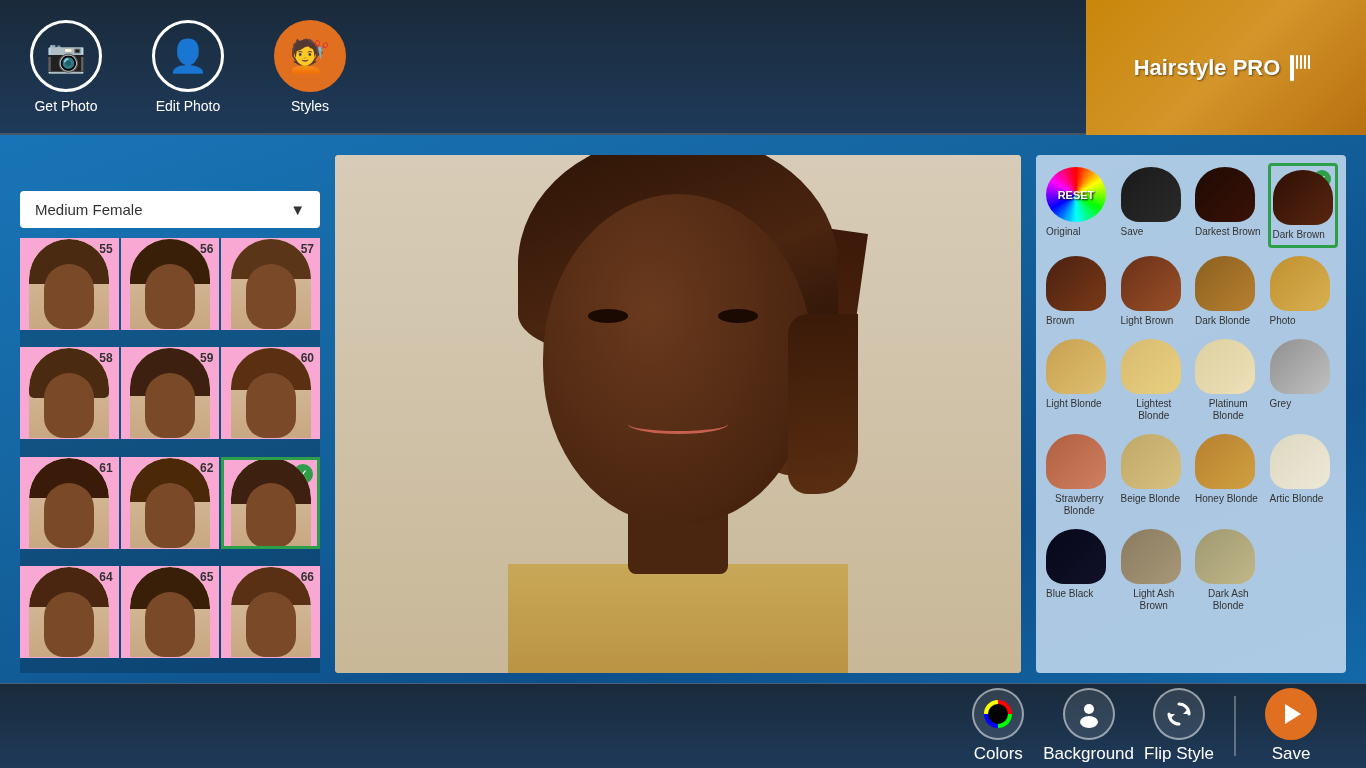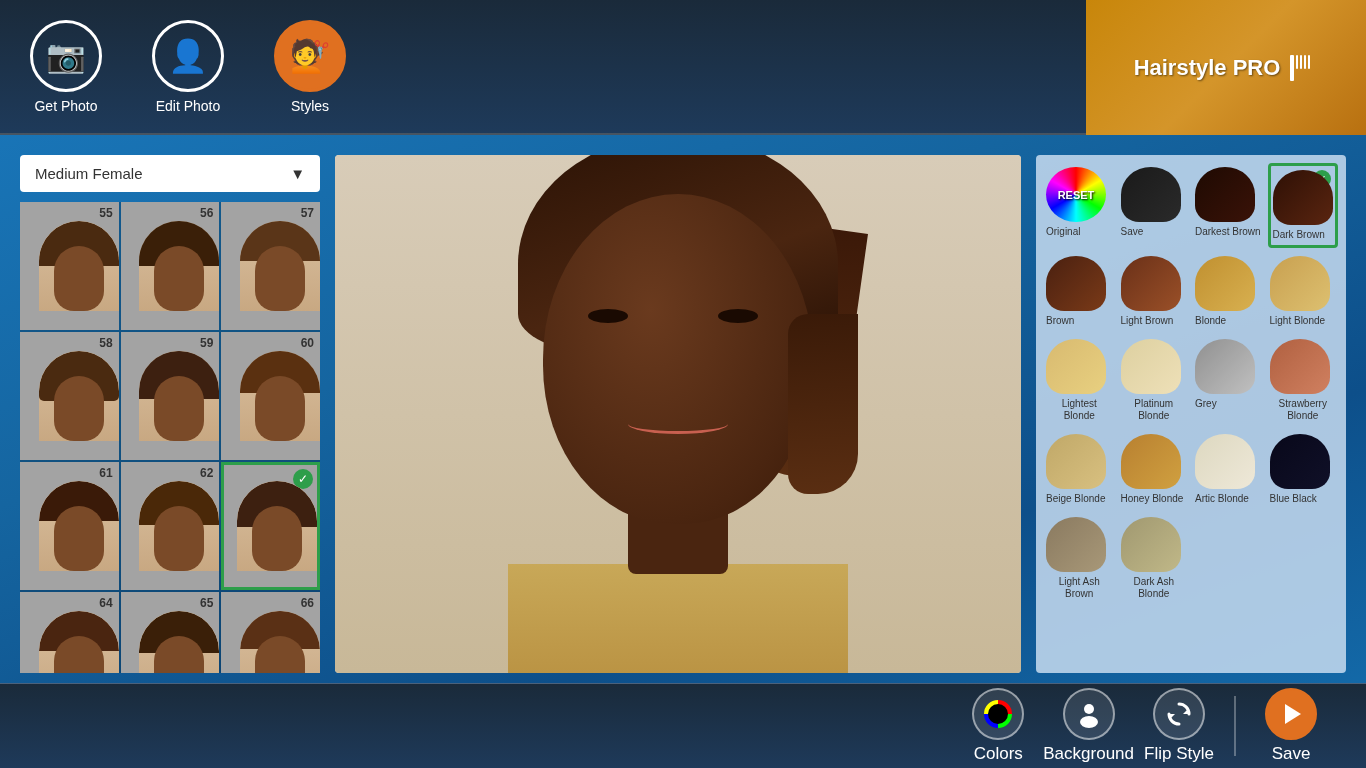--- a/index.html
+++ b/index.html
@@ -92,38 +92,39 @@
       color: #333;
       border: none;
       border-radius: 4px;
       padding: 10px 15px;
       font-size: 15px;
       width: 100%;
       cursor: pointer;
       display: flex;
       align-items: center;
       justify-content: space-between;
+      margin-top: 36px;
     }
     .hairstyle-grid {
       display: grid;
       grid-template-columns: repeat(3, 1fr);
       gap: 2px;
       background: rgba(0,0,0,0.2);
       overflow: hidden;
       flex: 1;
     }
     .style-item {
-      background: #a3a3a3;
+      background: #f9a8d4;
       position: relative;
       cursor: pointer;
-      height: 128px;
+      height: 92px;
       overflow: hidden;
       display: flex;
       align-items: center;
-      justify-content: flex-end;
+      justify-content: center;
     }
     .style-item.selected {
       border: 3px solid #2d9e4a;
     }
     .style-number {
       position: absolute;
       top: 4px;
       right: 6px;
       font-size: 12px;
       color: #333;
@@ -473,22 +474,26 @@
 
       <div class="color-item">
         <div class="color-swatch" style="background:linear-gradient(135deg,#4a2010,#7a3a18);border-radius:50% 50% 30% 30%;"></div>
         <span class="color-name">Brown</span>
       </div>
       <div class="color-item">
         <div class="color-swatch" style="background:linear-gradient(135deg,#6a3018,#9a5028);border-radius:50% 50% 30% 30%;"></div>
         <span class="color-name">Light Brown</span>
       </div>
       <div class="color-item">
+        <div class="color-swatch" style="background:linear-gradient(135deg,#8a6020,#b88030);border-radius:50% 50% 30% 30%;"></div>
+        <span class="color-name">Dark Blonde</span>
+      </div>
+      <div class="color-item">
         <div class="color-swatch" style="background:linear-gradient(135deg,#c09030,#d8b050);border-radius:50% 50% 30% 30%;"></div>
-        <span class="color-name">Blonde</span>
+        <span class="color-name">Photo</span>
       </div>
 
       <div class="color-item">
         <div class="color-swatch" style="background:linear-gradient(135deg,#c8a050,#ddc070);border-radius:50% 50% 30% 30%;"></div>
         <span class="color-name">Light Blonde</span>
       </div>
       <div class="color-item">
         <div class="color-swatch" style="background:linear-gradient(135deg,#d8ba70,#e8d080);border-radius:50% 50% 30% 30%;"></div>
         <span class="color-name">Lightest Blonde</span>
       </div>

